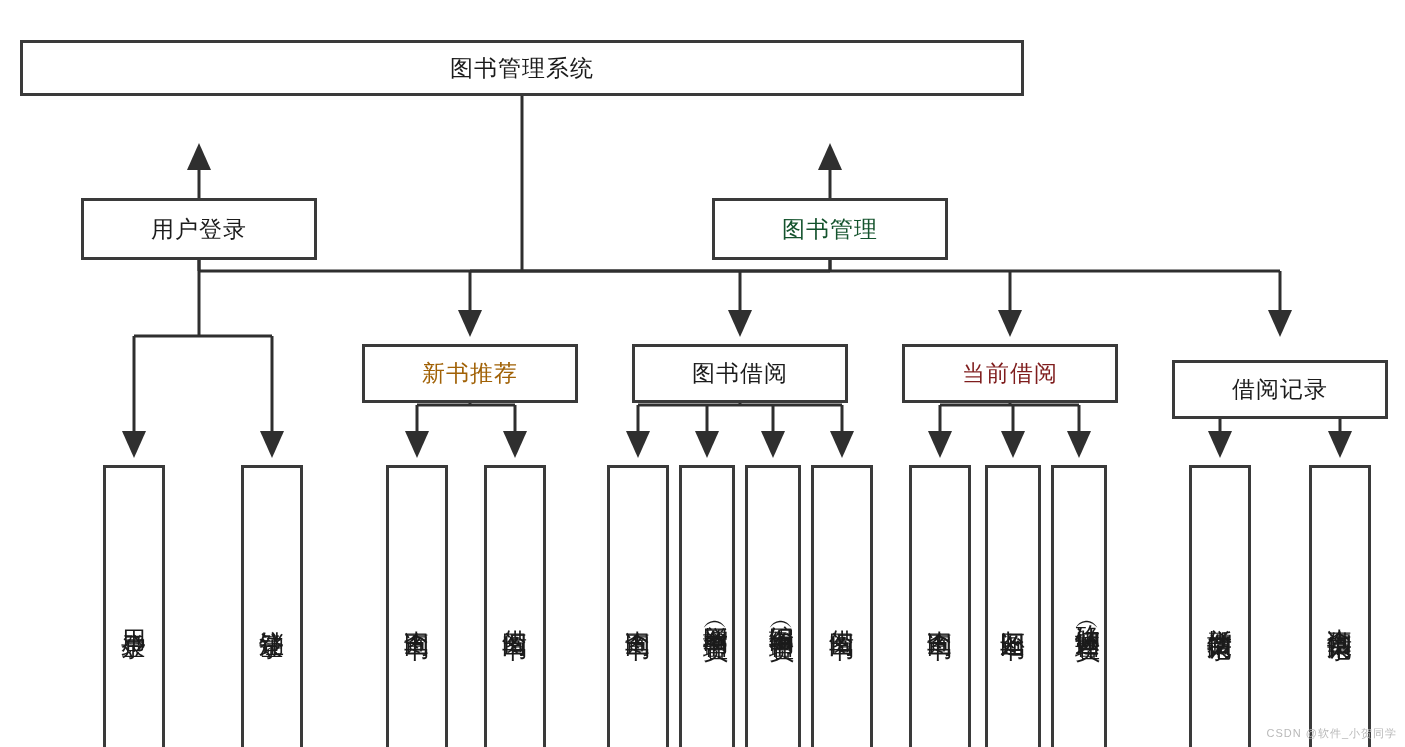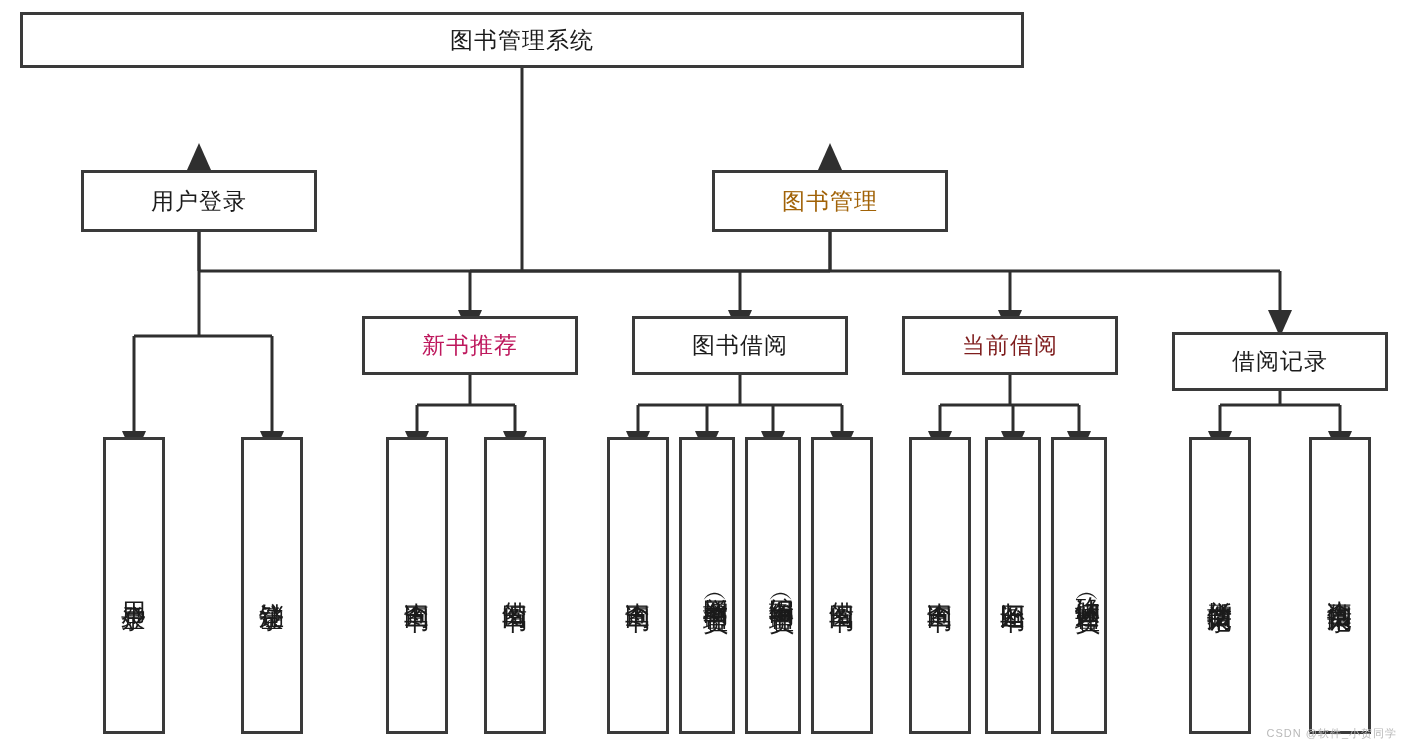--- a/index.html
+++ b/index.html
@@ -1,20 +1,20 @@
 <!DOCTYPE html>
 <html><head>
 <meta charset="utf-8">
 <style>
   html,body{margin:0;padding:0;background:#ffffff;}
   body{font-family:"Liberation Sans","DejaVu Sans",sans-serif;}
   #canvas{position:relative;width:1405px;height:747px;background:#ffffff;overflow:hidden;}
   svg.lines{position:absolute;left:0;top:0;width:1405px;height:747px;pointer-events:none;}
   .node{position:absolute;box-sizing:border-box;background:#ffffff;border:3px solid #15803d;
-        display:flex;align-items:center;justify-content:center;color:#1b1b1b;}
+        display:flex;align-items:center;justify-content:center;color:#1b1b1b;margin-top:28px;}
   .node.h{font-size:23px;letter-spacing:1px;}
   .node.v{writing-mode:vertical-rl;text-orientation:upright;font-size:25px;line-height:1.28;
           letter-spacing:2px;padding:6px 0;}
   .node.v.top{align-items:flex-start;justify-content:center;}
   .node .label{white-space:pre;}
   .watermark{position:absolute;right:8px;bottom:6px;font-size:11px;color:#b9b9b9;letter-spacing:1px;}
 </style>
 </head>
 <body>
 
@@ -62,24 +62,24 @@
       </g>
   </svg>
 
   <div id="node-layer">
       <div class="node h" style="left: 20px; top: 12px; width: 1004px; height: 56px; border-color: rgb(58, 58, 58); background: rgb(255, 255, 255); color: rgb(27, 27, 27);">
         <span class="label">图书管理系统</span>
       </div>
       <div class="node h" style="left: 81px; top: 170px; width: 236px; height: 62px; border-color: rgb(58, 58, 58); background: rgb(255, 255, 255); color: rgb(27, 27, 27);">
         <span class="label">用户登录</span>
       </div>
-      <div class="node h" style="left: 712px; top: 170px; width: 236px; height: 62px; border-color: rgb(58, 58, 58); background: rgb(255, 255, 255); color: #a16207;">
+      <div class="node h" style="left: 712px; top: 170px; width: 236px; height: 62px; border-color: rgb(58, 58, 58); background: rgb(255, 255, 255); color: #14532d;">
         <span class="label">图书管理</span>
       </div>
-      <div class="node h" style="left: 362px; top: 316px; width: 216px; height: 59px; border-color: rgb(58, 58, 58); background: rgb(255, 255, 255); color: #be185d;">
+      <div class="node h" style="left: 362px; top: 316px; width: 216px; height: 59px; border-color: rgb(58, 58, 58); background: rgb(255, 255, 255); color: #a16207;">
         <span class="label">新书推荐</span>
       </div>
       <div class="node h" style="left: 632px; top: 316px; width: 216px; height: 59px; border-color: rgb(58, 58, 58); background: rgb(255, 255, 255); color: rgb(27, 27, 27);">
         <span class="label">图书借阅</span>
       </div>
       <div class="node h" style="left: 902px; top: 316px; width: 216px; height: 59px; border-color: rgb(58, 58, 58); background: rgb(255, 255, 255); color: #7f1d1d;">
         <span class="label">当前借阅</span>
       </div>
       <div class="node h" style="left: 1172px; top: 332px; width: 216px; height: 59px; border-color: rgb(58, 58, 58); background: rgb(255, 255, 255); color: rgb(27, 27, 27);">
         <span class="label">借阅记录</span>

